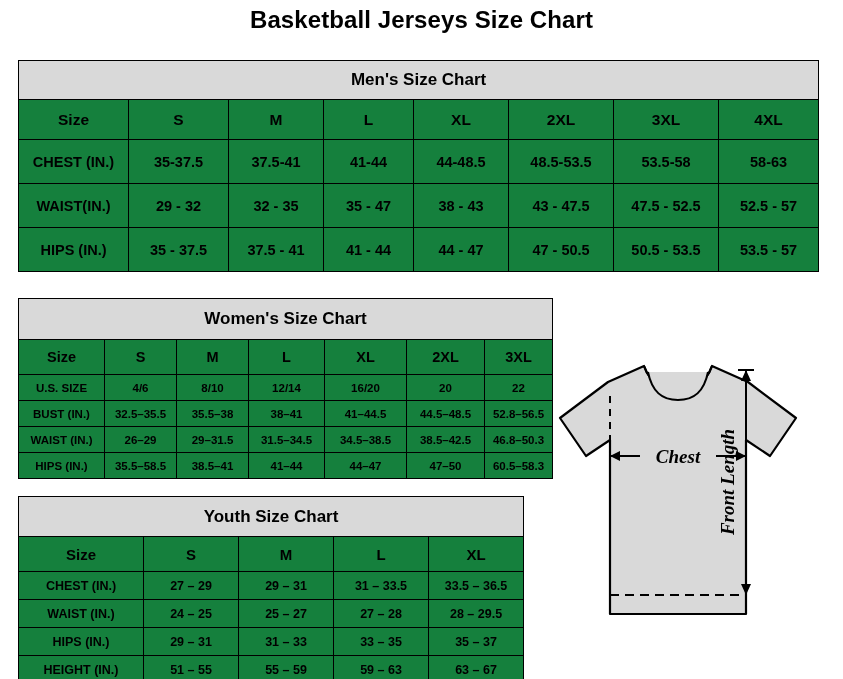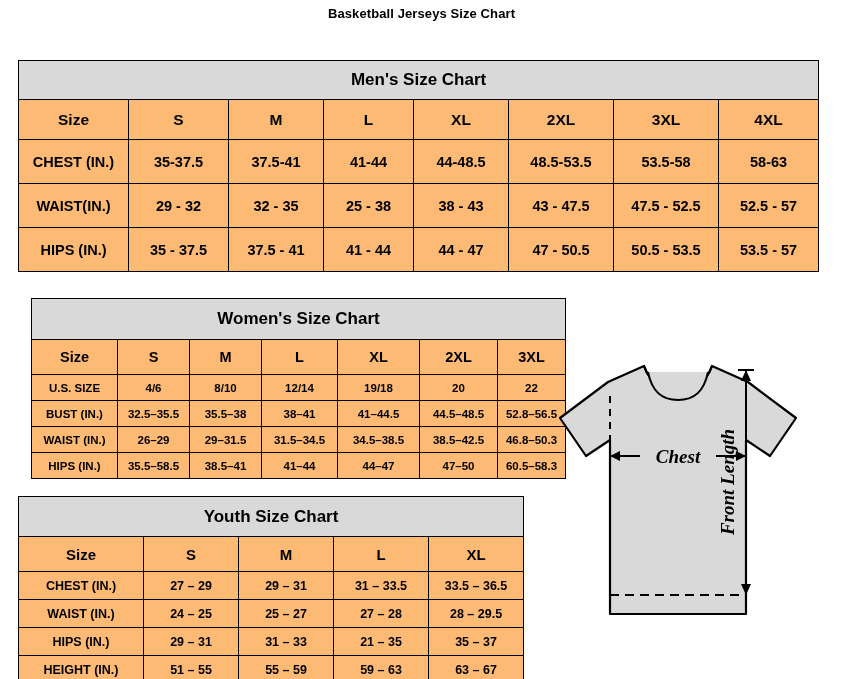--- a/index.html
+++ b/index.html
@@ -14,29 +14,29 @@
     font-family: "Liberation Sans", sans-serif;
     color: #000000;
     overflow: hidden;
   }
   #page-title {
     position: absolute;
     top: 6px;
     left: 0;
     width: 843px;
     text-align: center;
-    font-size: 13px;
+    font-size: 24px;
     font-weight: bold;
     letter-spacing: 0.1px;
   }
 
   table.sz {
     border-collapse: collapse;
     table-layout: fixed;
-    background: #fdba74;
+    background: #15803d;
   }
   table.sz td, table.sz th {
     border: 1.5px solid #000;
     text-align: center;
     vertical-align: middle;
     font-weight: bold;
     padding: 0;
   }
   .band {
     background: #d9d9d9;
@@ -61,21 +61,21 @@
     height: 43px;
     font-size: 14.5px;
   }
   #mens-chart .rowlabel {
     font-size: 14px;
   }
 
   
   #womens-chart {
     position: absolute;
-    left: 31px;
+    left: 18px;
     top: 298px;
     width: 534px;
   }
   #womens-chart .hdr-title {
     height: 40px;
     font-size: 17px;
   }
   #womens-chart .hdr-row td {
     height: 34px;
     font-size: 14.5px;
@@ -175,21 +175,21 @@
       <td>41-44</td>
       <td>44-48.5</td>
       <td>48.5-53.5</td>
       <td>53.5-58</td>
       <td>58-63</td>
     </tr>
     <tr class="body-row">
       <td class="rowlabel">WAIST(IN.)</td>
       <td>29 - 32</td>
       <td>32 - 35</td>
-      <td>25 - 38</td>
+      <td>35 - 47</td>
       <td>38 - 43</td>
       <td>43 - 47.5</td>
       <td>47.5 - 52.5</td>
       <td>52.5 - 57</td>
     </tr>
     <tr class="body-row">
       <td class="rowlabel">HIPS (IN.)</td>
       <td>35 - 37.5</td>
       <td>37.5 - 41</td>
       <td>41 - 44</td>
@@ -222,21 +222,21 @@
       <td>L</td>
       <td>XL</td>
       <td>2XL</td>
       <td>3XL</td>
     </tr>
     <tr class="body-row">
       <td class="rowlabel">U.S. SIZE</td>
       <td>4/6</td>
       <td>8/10</td>
       <td>12/14</td>
-      <td>19/18</td>
+      <td>16/20</td>
       <td>20</td>
       <td>22</td>
     </tr>
     <tr class="body-row">
       <td class="rowlabel">BUST  (IN.)</td>
       <td>32.5–35.5</td>
       <td>35.5–38</td>
       <td>38–41</td>
       <td>41–44.5</td>
       <td>44.5–48.5</td>
@@ -293,21 +293,21 @@
       <td class="rowlabel">WAIST (IN.)</td>
       <td>24 – 25</td>
       <td>25 – 27</td>
       <td>27 – 28</td>
       <td>28 – 29.5</td>
     </tr>
     <tr class="body-row">
       <td class="rowlabel">HIPS (IN.)</td>
       <td>29 – 31</td>
       <td>31 – 33</td>
-      <td>21 – 35</td>
+      <td>33 – 35</td>
       <td>35 – 37</td>
     </tr>
     <tr class="body-row">
       <td class="rowlabel">HEIGHT (IN.)</td>
       <td>51 – 55</td>
       <td>55 – 59</td>
       <td>59 – 63</td>
       <td>63 – 67</td>
     </tr>
   </tbody>

